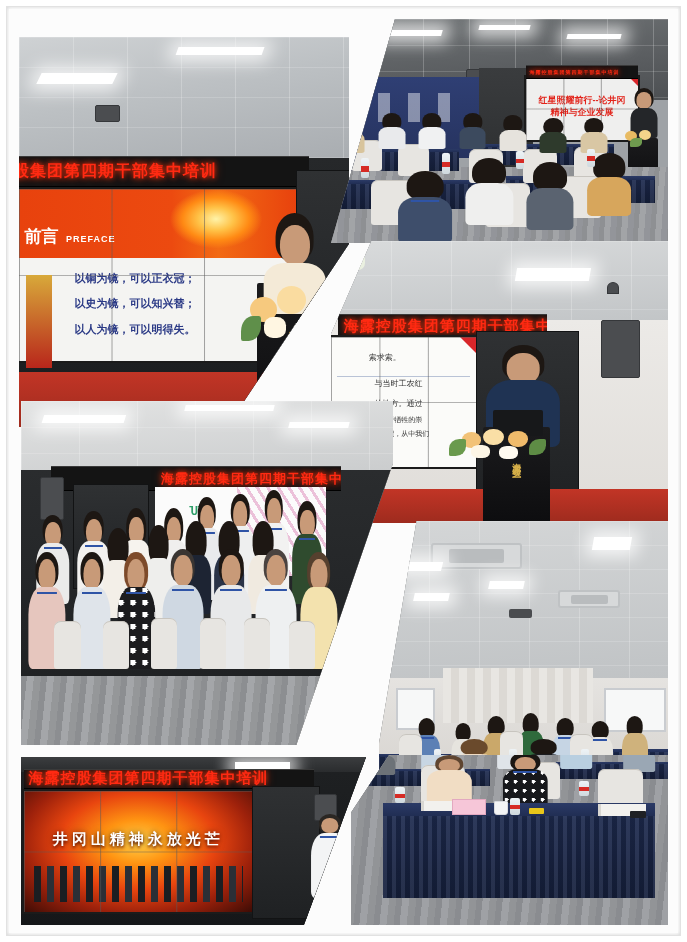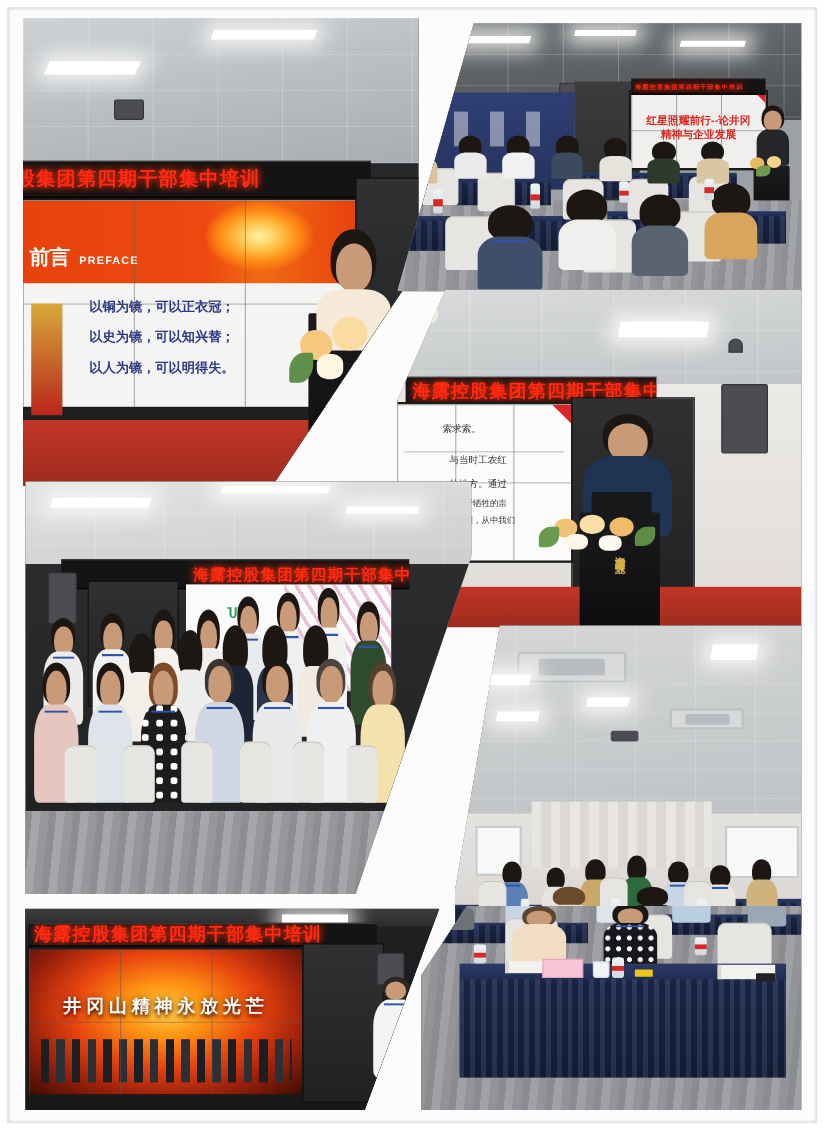--- a/index.html
+++ b/index.html
@@ -137,21 +137,21 @@
   .ac{position:absolute;background:#d7d9da;border:2px solid #bfc2c4;border-radius:3px;}
   .ac:after{content:"";position:absolute;inset:18%;background:#b9bcbe;border-radius:2px;}
 </style>
 </head>
 <body>
 
 <div class="collage">
   <div class="frame"></div>
   <div class="stage">
 
-    <div class="tile sh" style="left:10px;top:6px;width:330px;height:390px;
+    <div class="tile sh" style="left:10px;top:28px;width:330px;height:390px;
                 clip-path:polygon(0 0, 100% 0, 100% 53%, 63% 100%, 0 100%);">
       <div class="ph" style="background:#b9bcbe;">
         <div class="ceiling" style="height:31%;">
           <div class="ceilgrid"></div>
           <div class="panel-light" style="left:6%;top:30%;width:23%;height:9%;transform:skewX(-26deg);"></div>
           <div class="panel-light" style="left:48%;top:8%;width:26%;height:7%;transform:skewX(-20deg);"></div>
           <div class="speaker-box" style="left:23%;top:56%;width:7%;height:13%;"></div>
         </div>
         <div class="wall" style="top:31%;height:69%;background:linear-gradient(180deg,#26282a,#1a1c1e);"></div>
 

